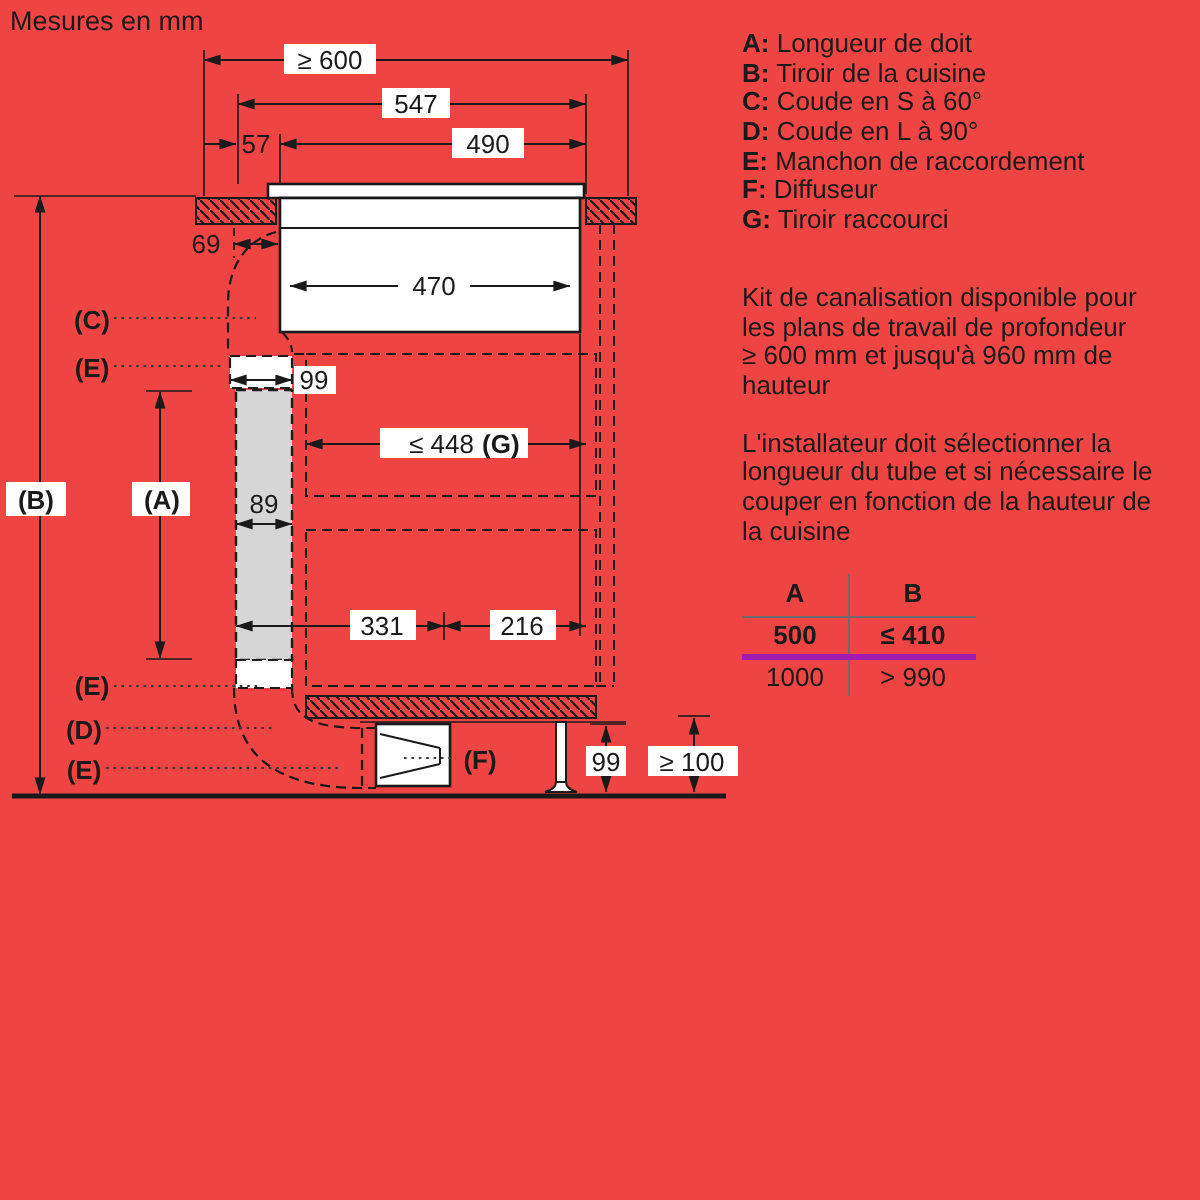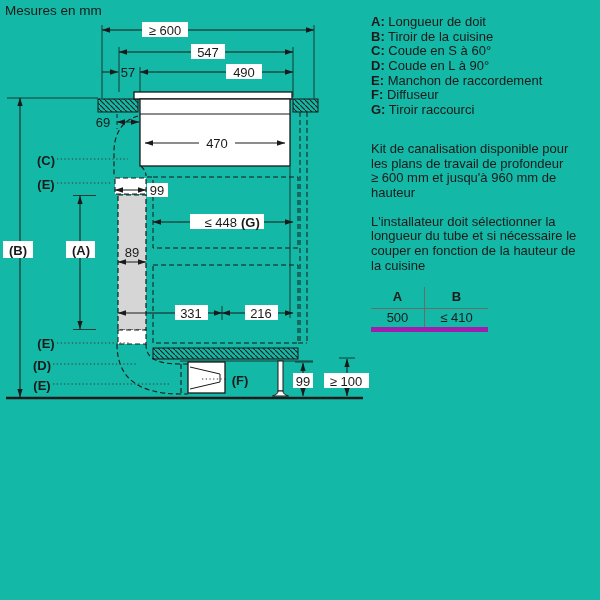--- a/index.html
+++ b/index.html
@@ -1,33 +1,33 @@
 <!DOCTYPE html>
 <html><head>
 <meta charset="utf-8">
 <style>
   html,body{margin:0;padding:0;background:#fff;}
-  .canvas{position:relative;width:600px;height:600px;background:#14b8a6;overflow:hidden;
+  .canvas{position:relative;width:600px;height:600px;background:#ef4444;overflow:hidden;
           font-family:"Liberation Sans",sans-serif;color:#1a1a1a;}
   .note{position:absolute;left:5px;top:3px;font-size:13.5px;}
   svg{position:absolute;left:0;top:0;}
   svg text{font-family:"Liberation Sans",sans-serif;fill:#1a1a1a;font-size:13px;}
   svg text.lbl{font-weight:bold;}
   .rightcol{position:absolute;left:371px;top:15px;width:232px;font-size:13px;line-height:1.13;}
   .lg-row{white-space:nowrap;}
   .lg-key{font-weight:bold;}
   .para{margin-top:24px;white-space:pre-line;}
   .para.second{margin-top:14px;}
   table.ab{border-collapse:collapse;margin-top:14px;font-size:13px;}
   table.ab td,table.ab th{padding:0;text-align:center;height:18px;}
   table.ab th{height:21px;font-weight:bold;}
   table.ab .ca{width:53px;border-right:1px solid #6b6b6b;}
   table.ab .cb{width:63px;}
   table.ab tr.hr th{border-bottom:1px solid #6b6b6b;}
-  table.ab tr.r1 td{border-bottom:5px solid #a21caf;}
+  table.ab tr.r1 td{border-bottom:3px solid #a21caf;font-weight:bold;}
 </style>
 </head>
 <body>
 
 <div class="canvas">
 
   <div class="note">Mesures en mm</div>
 
   <svg width="380" height="410" viewBox="0 0 380 410">
     <defs>
@@ -227,17 +227,21 @@
     <table class="ab">
       <tbody>
           <tr class="hr">
         <th class="ca">A</th>
         <th class="cb">B</th>
       </tr>
       <tr class="r1">
         <td class="ca">500</td>
         <td class="cb">≤ 410</td>
       </tr>
+      <tr class="r2">
+        <td class="ca">1000</td>
+        <td class="cb">&gt; 990</td>
+      </tr>
     </tbody>
       </table>
   </div>
 
 </div>
 
 </body></html>

